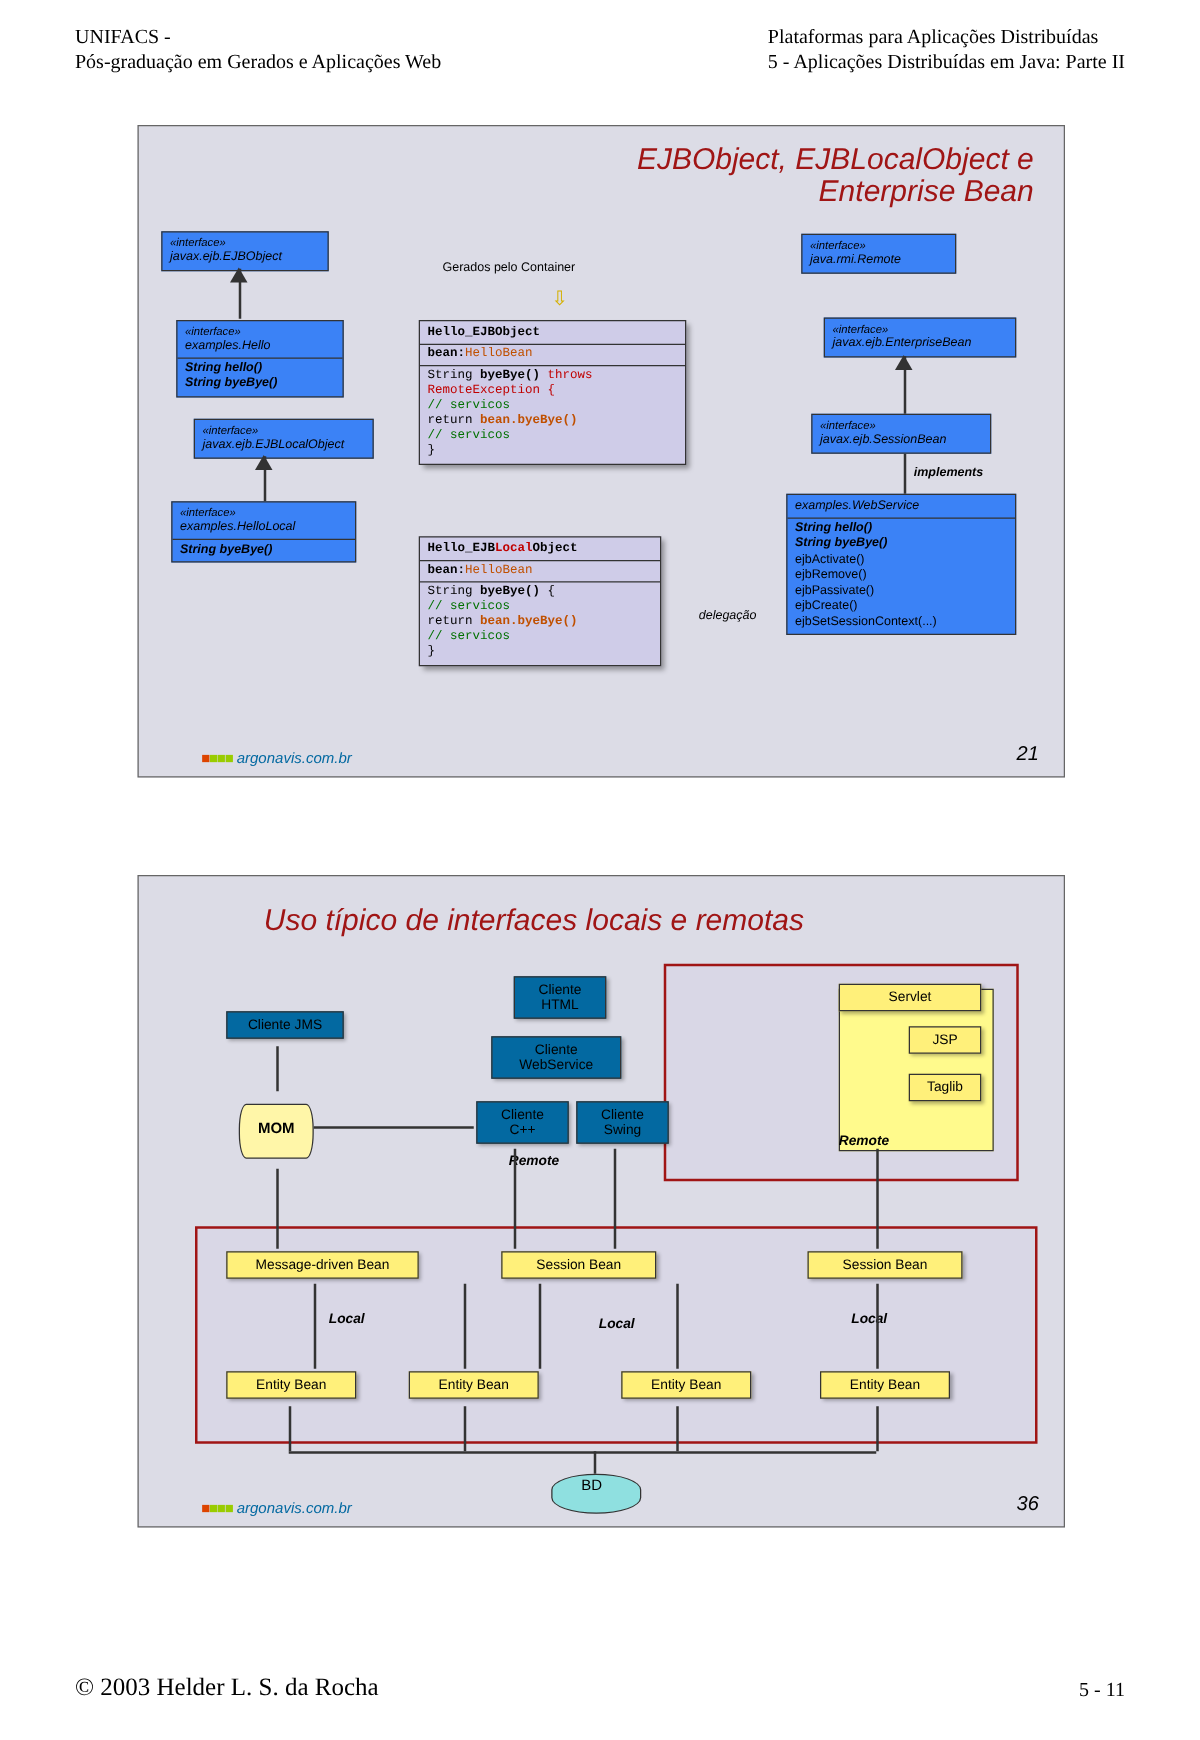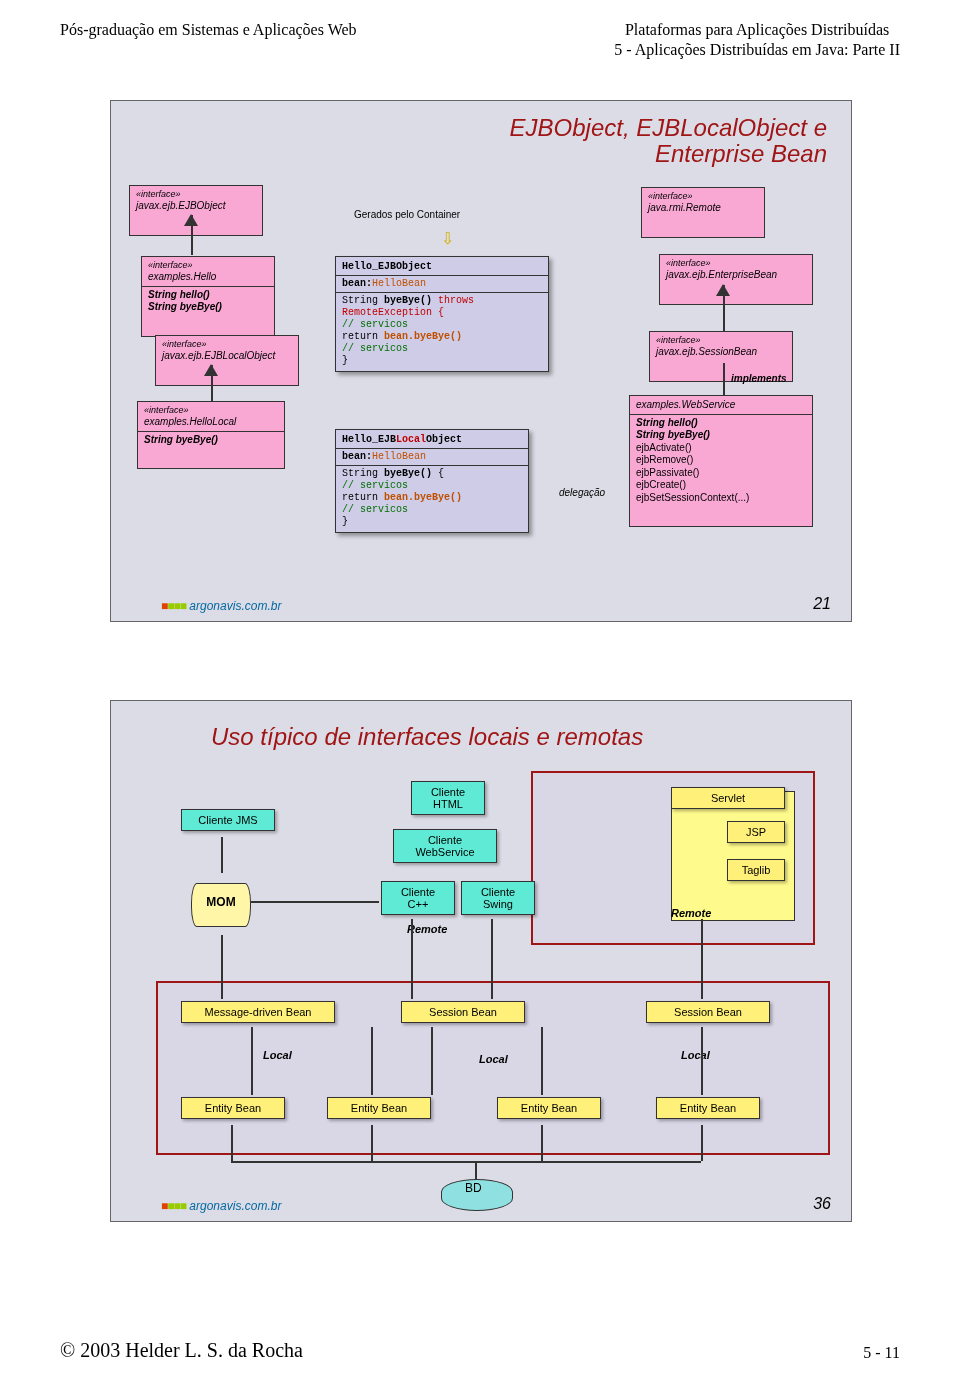--- a/index.html
+++ b/index.html
@@ -1,64 +1,65 @@
 <!DOCTYPE html>
 <html><head>
 <meta charset="utf-8">
 <style>
   body { margin:0; padding:0; background:#fff; font-family:"Times New Roman", serif; }
   .page { width:960px; height:1392px; position:relative; }
   .head-left, .head-right { position:absolute; top:20px; font-size:16px; line-height:1.25; }
   .head-left { left:60px; }
-  .head-right { right:60px; text-align:center; }
+  .head-right { right:60px; text-align:left; }
 
   .slide { position:absolute; left:110px; width:740px; height:520px;
            border:1px solid #666; background:#dcdce6; font-family:Verdana,Arial,sans-serif;
            font-size:10px; color:#000; }
   .slide .title { position:absolute; font-style:italic; color:#a01515; font-size:24px; font-weight:400; }
   .slide-badge { position:absolute; bottom:8px; left:50px; font-style:italic; color:#0369a1; font-size:12px; }
   .slide-badge .dots::before { content:"■"; color:#d40; letter-spacing:-1px; }
   .slide-badge .dots::after { content:"■■■"; color:#9c0; letter-spacing:-1px; }
   .slide-num { position:absolute; bottom:8px; right:20px; font-style:italic; font-size:16px; }
 
-  .ibox { position:absolute; background:#f9a8d4; border:1px solid #333; padding:3px 6px 22px 6px; font-size:10px; line-height:1.25; }
+  .ibox { position:absolute; background:#3b82f6; border:1px solid #333; padding:3px 6px 3px 6px; font-size:10px; line-height:1.25; }
   .ibox .ster { font-style:italic; font-size:9px; }
   .ibox .ital { font-style:italic; }
   .ibox .bold { font-weight:bold; }
   .code-box { position:absolute; background:#cfcce8; border:1px solid #333; padding:4px 6px;
               font-family:"Courier New",monospace; font-size:10px; line-height:1.2; box-shadow:3px 3px 4px rgba(0,0,0,.35); }
   .hrline { border-top:1px solid #333; margin:2px -6px; }
 
   .arrow-head { position:absolute; width:0; height:0; }
   .arrow-head.up2 { border-left:7px solid transparent; border-right:7px solid transparent; border-bottom:12px solid #333; }
   .line-v { position:absolute; width:2px; background:#333; }
   .line-h { position:absolute; height:2px; background:#333; }
   .down-arrow { position:absolute; font-size:16px; color:#d4b000; }
 
-  .node { position:absolute; background:#5eead4; border:1px solid #333; text-align:center; padding:4px 6px; font-size:11px; box-shadow:2px 2px 3px rgba(0,0,0,.3); }
+  .node { position:absolute; background:#0369a1; border:1px solid #333; text-align:center; padding:4px 6px; font-size:11px; box-shadow:2px 2px 3px rgba(0,0,0,.3); }
   .yellow { background:#fff07a; }
   .mom-cyl { position:absolute; width:60px; height:60px; }
   .mom-cyl .body { position:absolute; top:8px; bottom:8px; left:0; right:0; background:#fff6a8; border:1px solid #333; border-radius:6px/20px; }
   .mom-txt { position:absolute; width:60px; text-align:center; font-weight:bold; font-size:12px; }
 
   .bigbox { position:absolute; background:#d9d7e6; border:2px solid #a01515; }
   .servlet-box { position:absolute; background:#fffa8c; border:1px solid #333; }
   .remote-lbl { position:absolute; font-style:italic; font-weight:bold; font-size:11px; }
   .local-lbl  { position:absolute; font-style:italic; font-weight:bold; font-size:11px; color:#000; }
 
   .foot-left { position:absolute; bottom:30px; left:60px; font-size:20px; }
   .foot-right { position:absolute; bottom:30px; right:60px; font-size:16px; }
 </style>
 </head>
 <body>
 
 <div class="page">
 
   <div class="head-left">
-    <div>Pós-graduação em Sistemas e Aplicações Web</div>
+    <div>UNIFACS -</div>
+    <div>Pós-graduação em Gerados e Aplicações Web</div>
   </div>
   <div class="head-right">
     <div>Plataformas para Aplicações Distribuídas</div>
     <div>5 - Aplicações Distribuídas em Java: Parte II</div>
   </div>
 
   <div class="slide" style="top:100px;">
     <div class="title" style="top:14px; right:24px; text-align:right; line-height:1.1;">
       <span>EJBObject, EJBLocalObject e</span><br>
       <span>Enterprise Bean</span>

